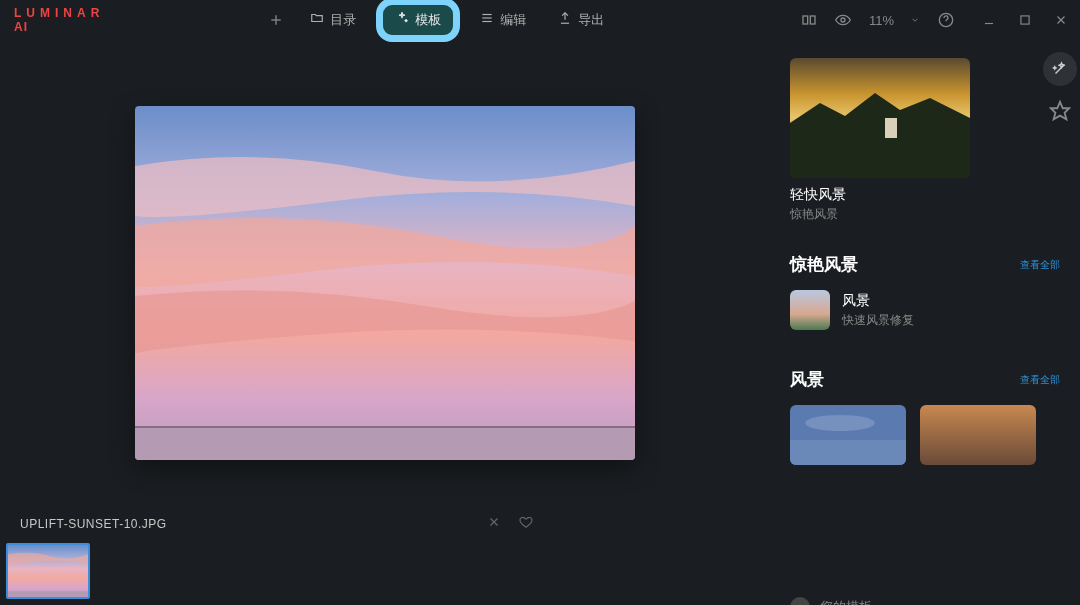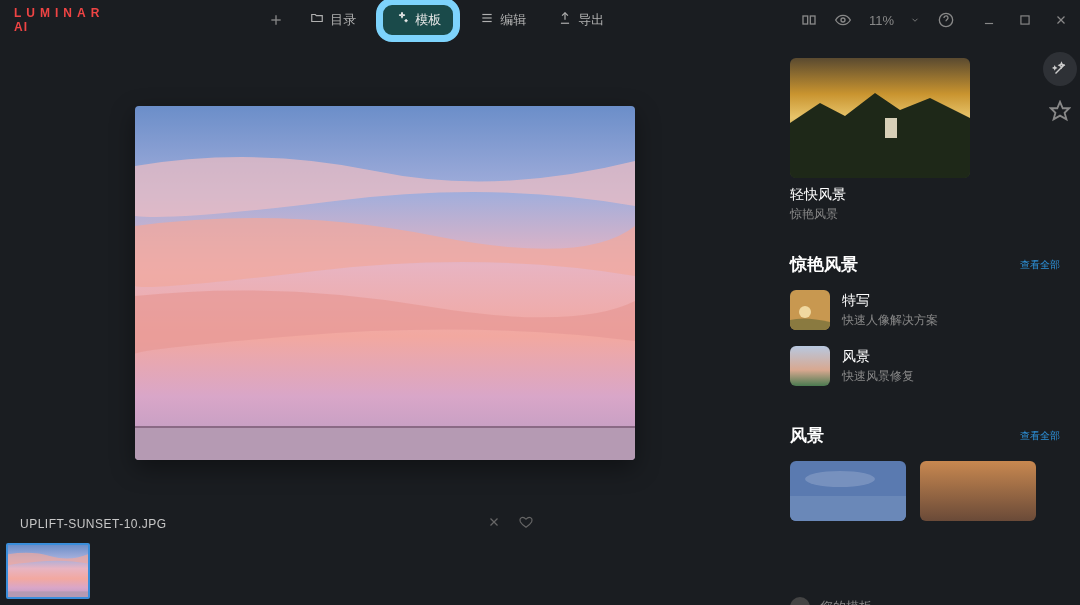--- a/index.html
+++ b/index.html
@@ -246,33 +246,20 @@
 
       <div style="height:22px"></div>
 
       <div class="section-title">
         <span>惊艳风景</span>
         <span class="view-all">查看全部</span>
       </div>
       <div class="basics-row">
         <div class="basics-thumb">
           <svg viewBox="0 0 40 40">
-              <rect width="40" height="40" fill="#c89850"></rect>
-              <circle cx="15" cy="22" r="6" fill="#f0d8a0"></circle>
-              <path d="M0 30 Q15 26 40 32 L40 40 L0 40 Z" fill="#8a7a40"></path>
-            </svg>
-        </div>
-        <div class="basics-text">
-          <div class="t">特写</div>
-          <div class="s">快速人像解决方案</div>
-        </div>
-      </div>
-      <div class="basics-row">
-        <div class="basics-thumb">
-          <svg viewBox="0 0 40 40">
               <defs>
                 <linearGradient id="mini" x1="0" y1="0" x2="0" y2="1">
                   <stop offset="0%" stop-color="#b8c8e0"></stop>
                   <stop offset="60%" stop-color="#d8a890"></stop>
                   <stop offset="100%" stop-color="#4a7a50"></stop>
                 </linearGradient>
               </defs>
               <rect width="40" height="40" fill="url(#mini)"></rect>
             </svg>
         </div>

